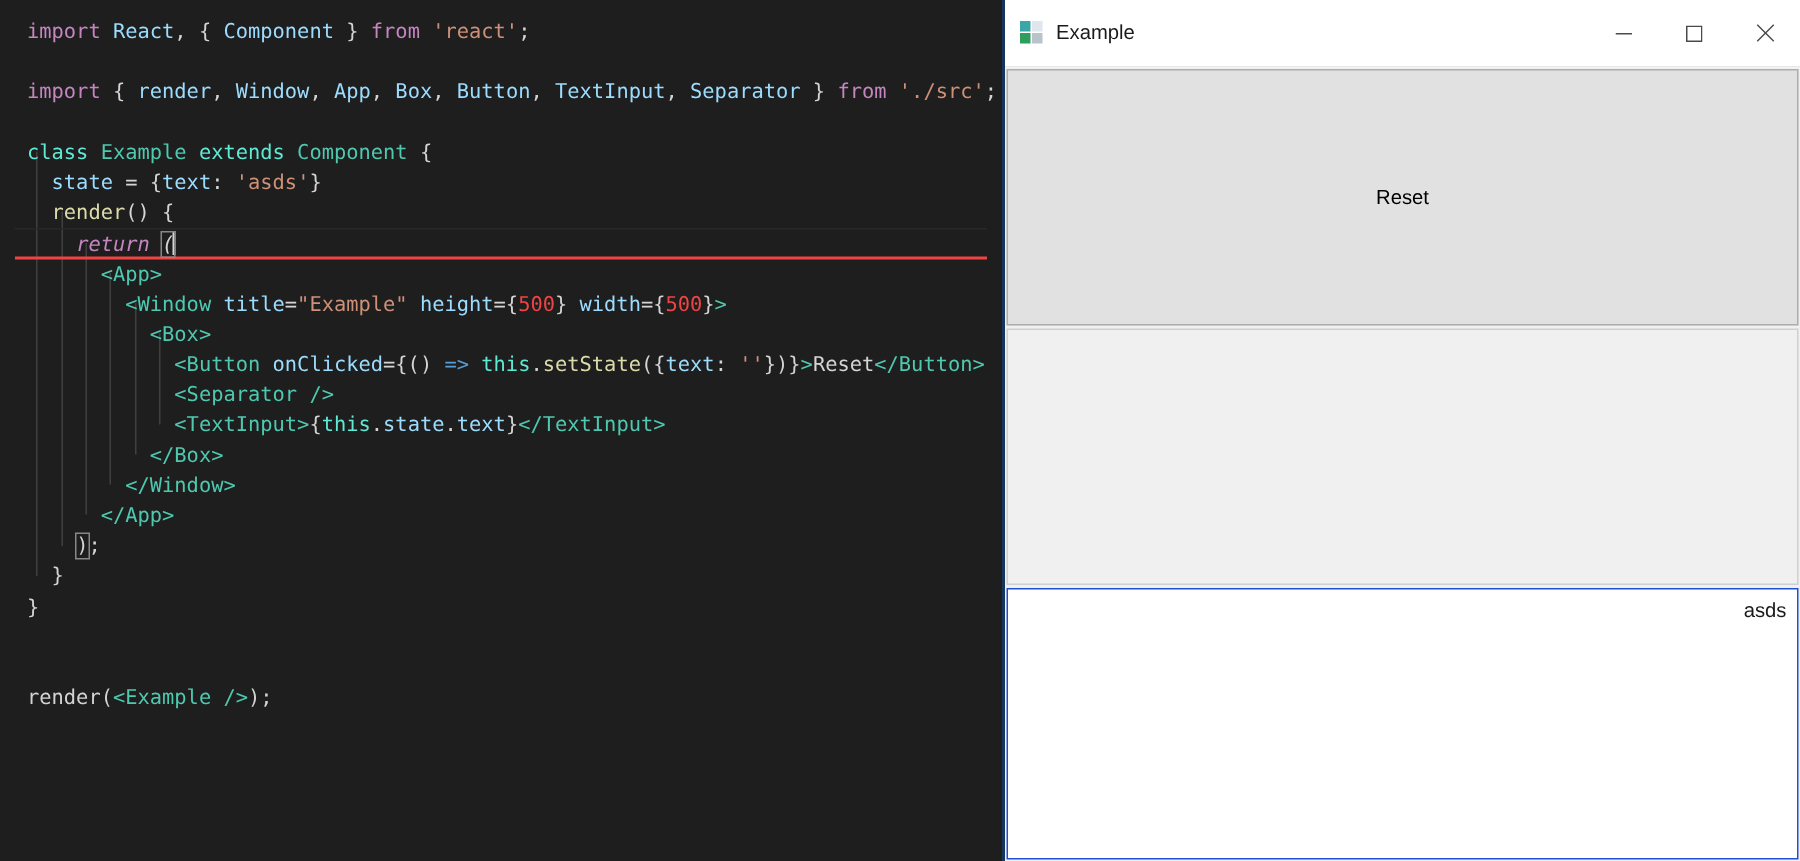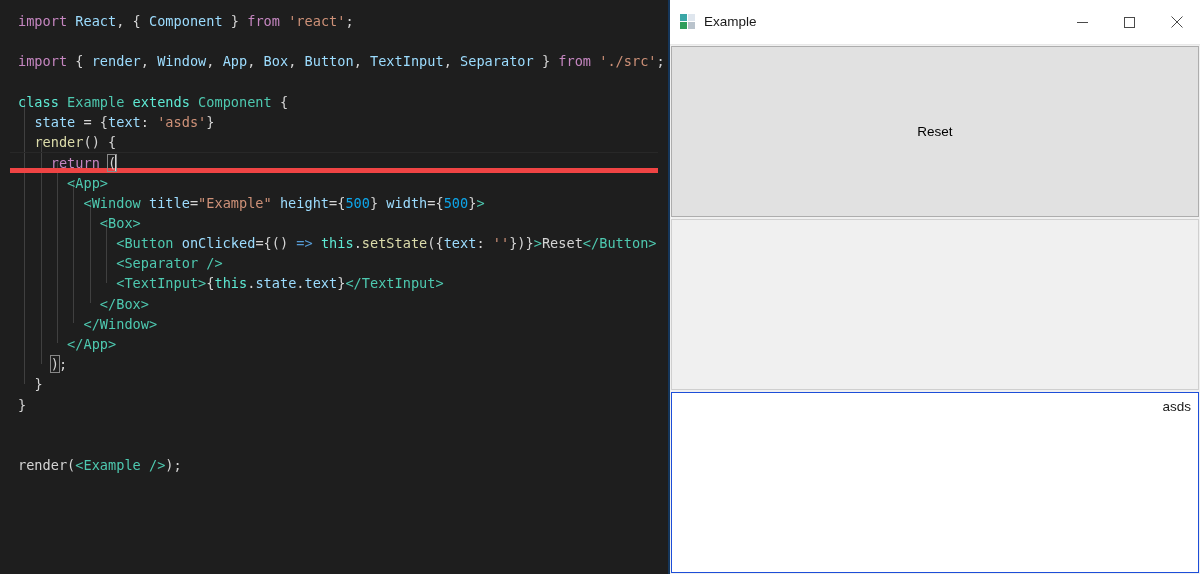--- a/index.html
+++ b/index.html
@@ -40,22 +40,23 @@
     margin: 0;
   }
   .line {
     position: relative;
     height: 20.2px;
     padding-left: 8px;
     white-space: pre;
   }
   .line.current {
     border-top: 1px solid #282828;
-    border-bottom: 5px solid #ef4444;
+    border-bottom: 2px solid #ef4444;
     height: 20.2px;
+    font-style: italic;
   }
   
   .guide {
     position: absolute;
     width: 1px;
     background: #404040;
     top: 0;
     bottom: 0;
     pointer-events: none;
   }
@@ -66,21 +67,21 @@
   }
 
   
   .t-kw      { color: #c586c0; }  
   .t-ctrl    { color: #5eead4; }  
   .t-var     { color: #9cdcfe; }  
   .t-type    { color: #4ec9b0; }  
   .t-jsx     { color: #4ec9b0; }  
   .t-str     { color: #ce9178; }  
   .t-fn      { color: #dcdcaa; }  
-  .t-num     { color: #0ea5e9; }  
+  .t-num     { color: #ef4444; }  
   .t-plain   { color: #d4d4d4; }
   .t-punc    { color: #d4d4d4; }
   .t-arrow   { color: #569cd6; }
 
   .cursor {
     display: inline-block;
     width: 0px;
     border-left: 2px solid #d4d4d4;
     height: 16px;
     vertical-align: -3px;

